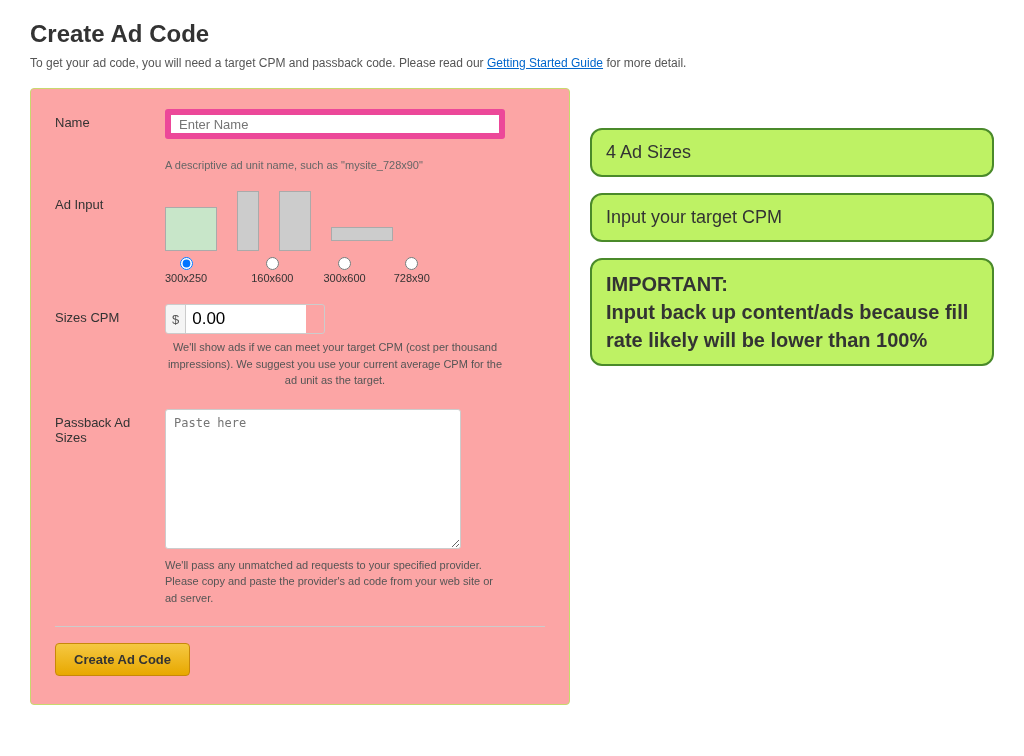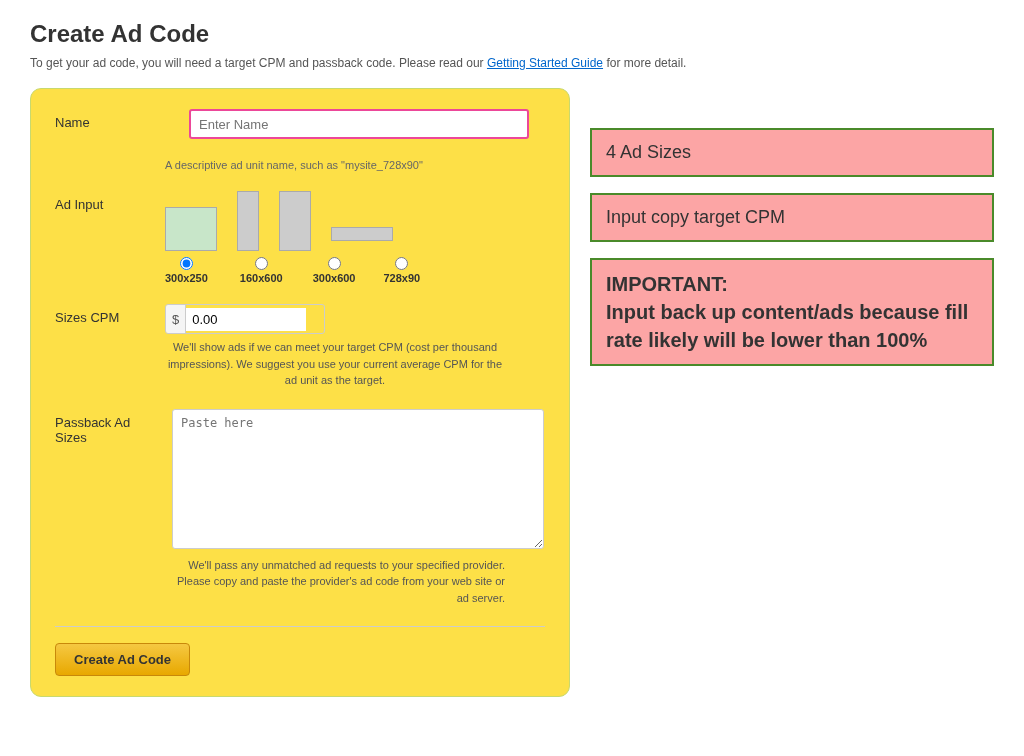--- a/index.html
+++ b/index.html
@@ -26,51 +26,50 @@
       color: #0066cc;
       text-decoration: underline;
     }
     .main-container {
       display: flex;
       gap: 20px;
       align-items: flex-start;
     }
     .form-panel {
       border: 1px solid #c8d96e;
-      border-radius: 11px;
-      padding: 20px 24px 20px 24px;
+      border-radius: 4px;
+      padding: 20px 24px 28px 24px;
       width: 580px;
       min-width: 540px;
-      background: #fde047;
+      background: #fca5a5;
     }
     .form-row {
       display: flex;
       align-items: flex-start;
       margin-bottom: 20px;
     }
     .form-label {
       width: 110px;
       min-width: 110px;
       font-size: 13px;
       font-weight: normal;
       color: #333;
       padding-top: 6px;
     }
     .form-content {
       flex: 1;
     }
     .name-input {
       width: 340px;
       height: 30px;
-      border: 2px solid #ec4899;
+      border: 6px solid #ec4899;
       border-radius: 3px;
       padding: 4px 8px;
       font-size: 13px;
       color: #999;
-      margin-left: 24px;
     }
     .name-hint {
       font-size: 11px;
       color: #666;
       margin-top: 20px;
     }
     .ad-sizes-row {
       display: flex;
       align-items: flex-end;
       gap: 20px;
@@ -98,21 +97,21 @@
       display: flex;
       flex-direction: column;
       align-items: center;
       gap: 2px;
     }
     .ad-size-label-group input[type="radio"] {
       margin: 0;
     }
     .ad-size-text {
       font-size: 11px;
-      font-weight: bold;
+      font-weight: normal;
       color: #333;
     }
     .cpm-input-wrap {
       display: flex;
       align-items: center;
       border: 1px solid #ccc;
       border-radius: 3px;
       width: 160px;
       height: 30px;
       overflow: hidden;
@@ -124,49 +123,47 @@
       font-size: 13px;
       color: #555;
       height: 100%;
       display: flex;
       align-items: center;
     }
     .cpm-input {
       border: none;
       outline: none;
       padding: 4px 6px;
-      font-size: 13px;
+      font-size: 17px;
       width: 120px;
     }
     .cpm-hint {
       font-size: 11px;
       color: #555;
       margin-top: 5px;
       line-height: 1.5;
       max-width: 340px;
       text-align: center;
     }
     .passback-textarea {
-      width: 372px;
+      width: 296px;
       height: 140px;
       border: 1px solid #ccc;
       border-radius: 3px;
       padding: 6px 8px;
       font-size: 12px;
       color: #999;
       resize: vertical;
-      margin-left: 7px;
     }
     .passback-hint {
       font-size: 11px;
       color: #555;
       margin-top: 5px;
       line-height: 1.5;
       max-width: 340px;
-      text-align: right;
     }
     .divider {
       border: none;
       border-top: 1px solid #ccc;
       margin: 16px 0 16px 0;
     }
     .create-btn {
       background: linear-gradient(to bottom, #f5c842, #e8a800);
       border: 1px solid #c8880a;
       border-radius: 4px;
@@ -177,23 +174,23 @@
       cursor: pointer;
     }
     .annotations {
       display: flex;
       flex-direction: column;
       gap: 16px;
       margin-top: 40px;
     }
     .annotation-box {
       border: 2px solid #4a8a2a;
-      border-radius: 0;
+      border-radius: 12px;
       padding: 10px 14px;
-      background: #fca5a5;
+      background: #bef264;
       font-size: 20px;
       font-weight: normal;
       color: #333;
       line-height: 1.4;
     }
     .annotation-box.small {
       font-size: 18px;
     }
     .annotation-box.important {
       font-size: 20px;
@@ -242,21 +239,21 @@
 
           <div class="ad-size-item">
             <div class="ad-size-preview gray" style="width:62px;height:14px;margin-bottom:10px;"></div>
           </div>
         </div>
         <div class="radio-label-row">
           <div class="ad-size-label-group">
             <input type="radio" name="adsize" checked="" style="">
             <span class="ad-size-text">300x250</span>
           </div>
-          <div class="ad-size-label-group" style="margin-left:12px;">
+          <div class="ad-size-label-group" style="margin-left:24px;">
             <input type="radio" name="adsize" style="">
             <span class="ad-size-text">160x600</span>
           </div>
           <div class="ad-size-label-group" style="margin-left:10px;">
             <input type="radio" name="adsize" style="">
             <span class="ad-size-text">300x600</span>
           </div>
           <div class="ad-size-label-group" style="margin-left:8px;">
             <input type="radio" name="adsize" style="">
             <span class="ad-size-text">728x90</span>
@@ -286,17 +283,17 @@
       </div>
     </div>
 
     <hr class="divider">
 
     <button class="create-btn">Create Ad Code</button>
   </div>
 
   <div class="annotations">
     <div class="annotation-box small">4 Ad Sizes</div>
-    <div class="annotation-box small">Input copy target CPM</div>
+    <div class="annotation-box small">Input your target CPM</div>
     <div class="annotation-box important" style="white-space:pre-line;">IMPORTANT:
 Input back up content/ads because fill rate likely will be lower than 100%</div>
   </div>
 </div>
 
 </body></html>

